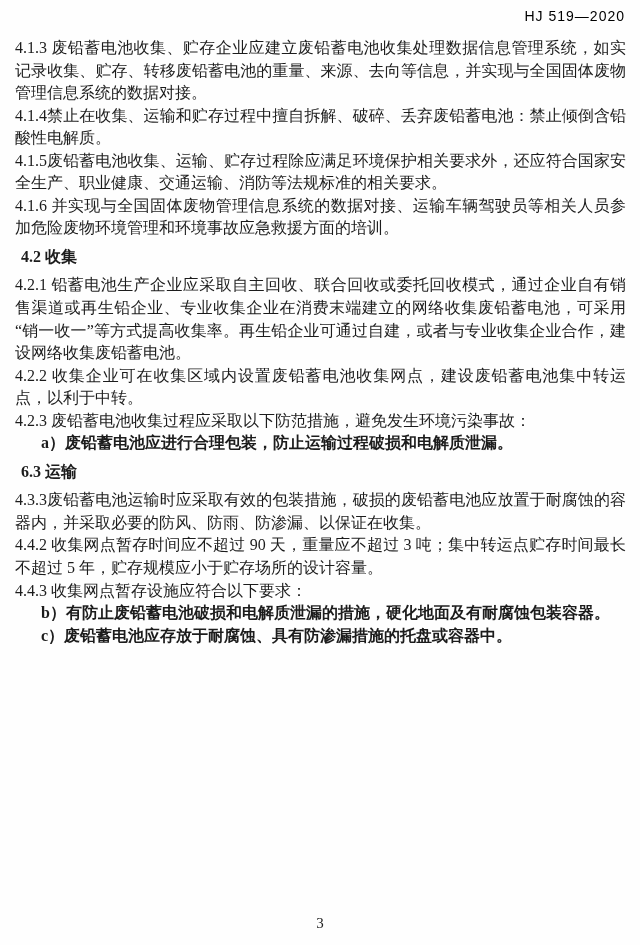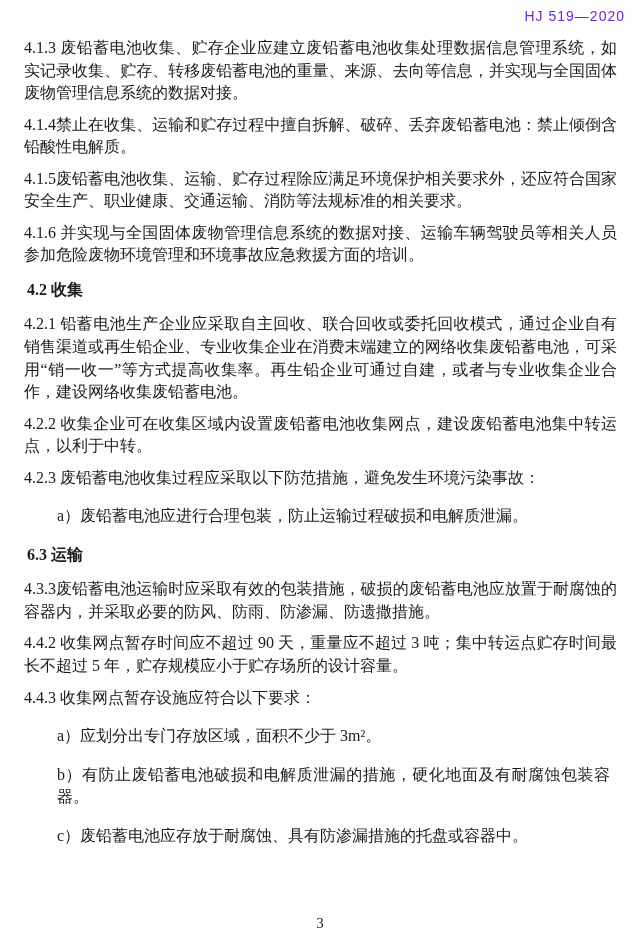--- a/index.html
+++ b/index.html
@@ -12,38 +12,39 @@
     padding: 8px 14px 0 15px;
     overflow: hidden;
     font-family: "Liberation Serif", "DejaVu Serif", serif;
     color: #1c1c1c;
   }
   .doc-header {
     text-align: right;
     font-family: "Liberation Sans", "DejaVu Sans", sans-serif;
     font-size: 14px;
     letter-spacing: 1px;
-    color: #6d28d9;
+    color: #000000;
     margin-bottom: 13px;
     padding-right: 1px;
   }
   .doc-body {
     font-size: 16px;
     line-height: 22.55px;
     text-align: justify;
   }
-  .doc-body .para { margin: 9px; }
+  .doc-body .para { margin: 0; }
   .doc-body .heading {
-    margin: 12px;
+    margin: 6px;
     font-weight: bold;
     font-family: Liberation Serif, serif;
   }
   .doc-body .list-item {
-    margin: 16px;
+    margin: 0;
     padding-left: 26px;
+    font-weight: bold;
   }
   .doc-footer {
     position: absolute;
     left: 0;
     right: 0;
     top: 915px;
     text-align: center;
     font-size: 15px;
     color: #222222;
   }
@@ -58,23 +59,22 @@
     <p class="para">4.1.3 废铅蓄电池收集、贮存企业应建立废铅蓄电池收集处理数据信息管理系统，如实记录收集、贮存、转移废铅蓄电池的重量、来源、去向等信息，并实现与全国固体废物管理信息系统的数据对接。</p>
     <p class="para">4.1.4禁止在收集、运输和贮存过程中擅自拆解、破碎、丢弃废铅蓄电池：禁止倾倒含铅酸性电解质。</p>
     <p class="para">4.1.5废铅蓄电池收集、运输、贮存过程除应满足环境保护相关要求外，还应符合国家安全生产、职业健康、交通运输、消防等法规标准的相关要求。</p>
     <p class="para">4.1.6 并实现与全国固体废物管理信息系统的数据对接、运输车辆驾驶员等相关人员参加危险废物环境管理和环境事故应急救援方面的培训。</p>
     <p class="heading">4.2 收集</p>
     <p class="para">4.2.1 铅蓄电池生产企业应采取自主回收、联合回收或委托回收模式，通过企业自有销售渠道或再生铅企业、专业收集企业在消费末端建立的网络收集废铅蓄电池，可采用“销一收一”等方式提高收集率。再生铅企业可通过自建，或者与专业收集企业合作，建设网络收集废铅蓄电池。</p>
     <p class="para">4.2.2 收集企业可在收集区域内设置废铅蓄电池收集网点，建设废铅蓄电池集中转运点，以利于中转。</p>
     <p class="para">4.2.3 废铅蓄电池收集过程应采取以下防范措施，避免发生环境污染事故：</p>
     <p class="list-item">a）废铅蓄电池应进行合理包装，防止运输过程破损和电解质泄漏。</p>
     <p class="heading">6.3 运输</p>
-    <p class="para">4.3.3废铅蓄电池运输时应采取有效的包装措施，破损的废铅蓄电池应放置于耐腐蚀的容器内，并采取必要的防风、防雨、防渗漏、防遗撒措施。</p>
+    <p class="para">4.3.3废铅蓄电池运输时应采取有效的包装措施，破损的废铅蓄电池应放置于耐腐蚀的容器内，并采取必要的防风、防雨、防渗漏、以保证在收集。</p>
     <p class="para">4.4.2 收集网点暂存时间应不超过 90 天，重量应不超过 3 吨；集中转运点贮存时间最长不超过 5 年，贮存规模应小于贮存场所的设计容量。</p>
     <p class="para">4.4.3 收集网点暂存设施应符合以下要求：</p>
-    <p class="list-item">a）应划分出专门存放区域，面积不少于 3m²。</p>
     <p class="list-item">b）有防止废铅蓄电池破损和电解质泄漏的措施，硬化地面及有耐腐蚀包装容器。</p>
     <p class="list-item">c）废铅蓄电池应存放于耐腐蚀、具有防渗漏措施的托盘或容器中。</p>
 
   </div>
 
   <div class="doc-footer">3</div>
 </div>
 
 </body></html>

